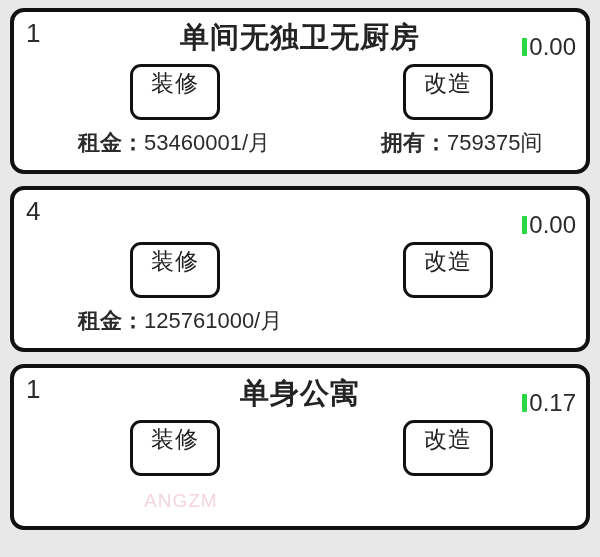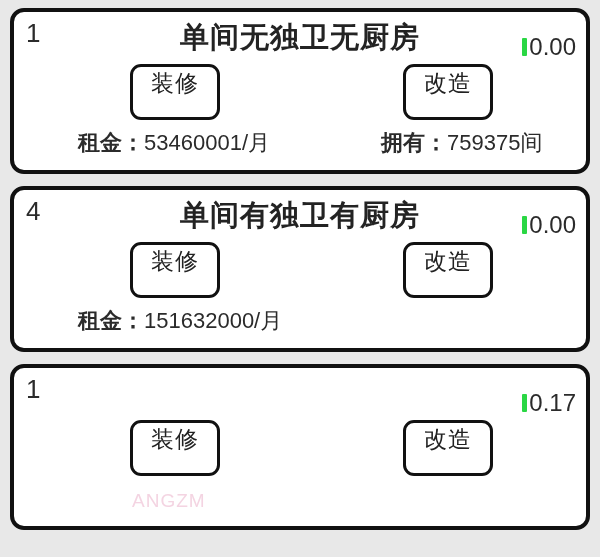--- a/index.html
+++ b/index.html
@@ -143,21 +143,21 @@
   .stat .lbl {
     font-weight: bold;
   }
   .stat .val {
     font-weight: 400;
   }
 
   
   .watermark {
     position: absolute;
-    left: 118px;
+    left: 130px;
     bottom: 14px;
     font-size: 19px;
     color: #f0c6d8;
     opacity: .75;
     letter-spacing: 1px;
     white-space: nowrap;
     pointer-events: none;
     user-select: none;
   }
 </style>
@@ -185,40 +185,40 @@
       </span>
       <span class="stat stat-owned">
         <span class="lbl">拥有：</span><span class="val">759375间</span>
       </span>
     </div>
   </div>
 
   <div class="card">
     <div class="card-header">
       <span class="level-badge">4</span>
-      <span class="card-title">单间有独卫有厨房</span>
       <span class="rate-wrap">
         <span class="rate-arrow"></span>
         <span class="rate-value">0.00</span>
       </span>
     </div>
     <div class="card-actions">
       <button class="btn btn-left">装修</button>
       <button class="btn btn-right">改造</button>
     </div>
     <div class="card-stats">
       <span class="stat stat-rent">
-        <span class="lbl">租金：</span><span class="val">151632000/月</span>
+        <span class="lbl">租金：</span><span class="val">125761000/月</span>
       </span>
     </div>
   </div>
 
   <div class="card">
     <div class="card-header">
       <span class="level-badge">1</span>
+      <span class="card-title">单身公寓</span>
       <span class="rate-wrap">
         <span class="rate-arrow"></span>
         <span class="rate-value">0.17</span>
       </span>
     </div>
     <div class="card-actions">
       <button class="btn btn-left">装修</button>
       <button class="btn btn-right">改造</button>
     </div>
     <div class="card-stats">

